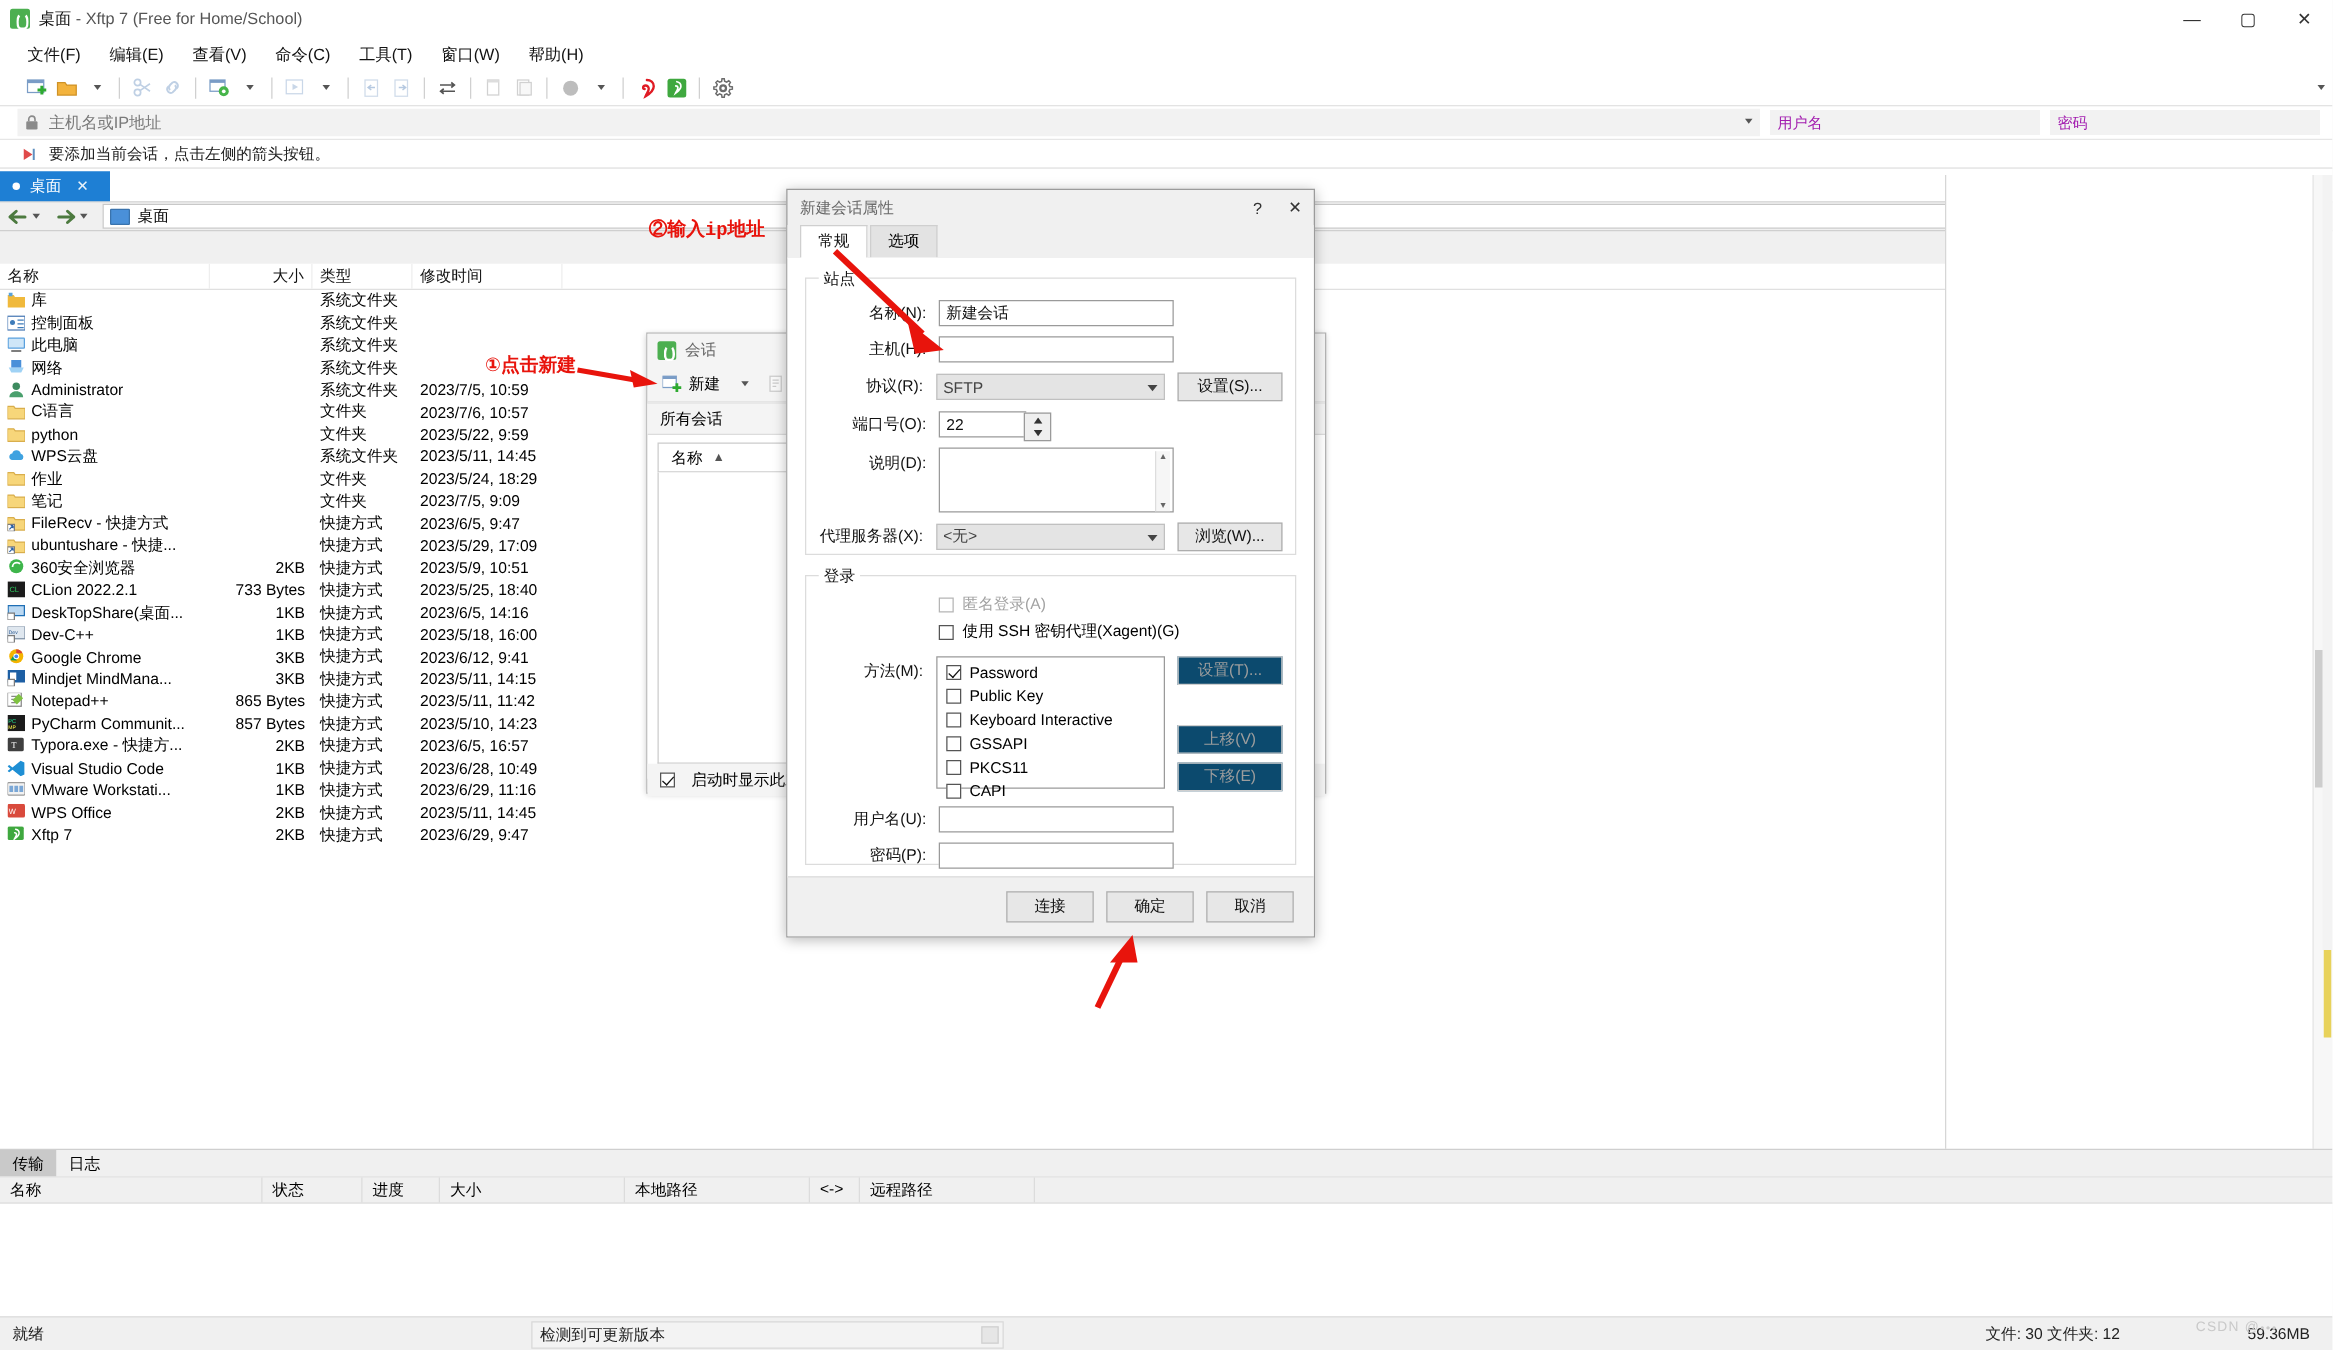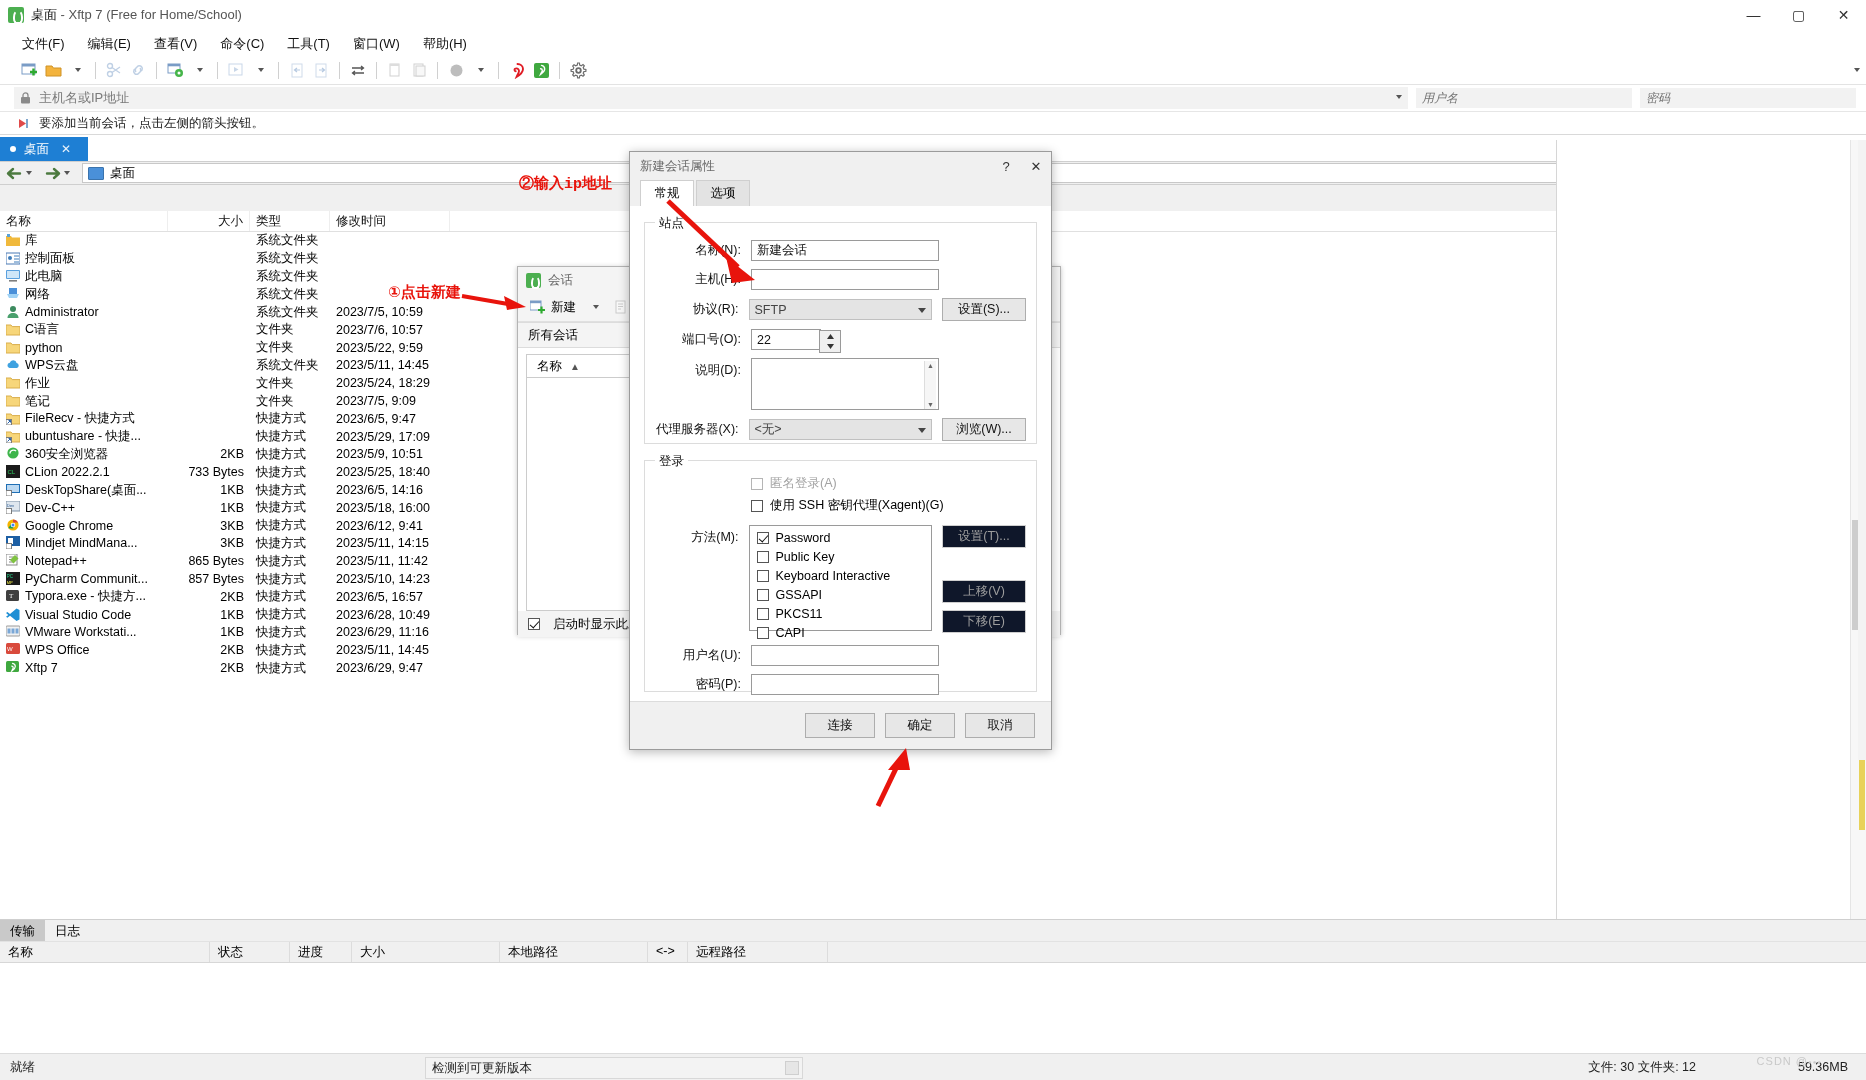--- a/index.html
+++ b/index.html
@@ -31,21 +31,21 @@
   .tb-sep{width:1px;height:17px;background:#d0d0d0;margin:0 5px;}
   .caret{width:0;height:0;border-left:3.5px solid transparent;border-right:3.5px solid transparent;border-top:4px solid #555;margin-left:1px;}
   .tb-right{margin-left:auto;margin-right:6px;display:flex;align-items:center;}
 
   
   .addrbar{height:26px;background:#fff;display:flex;align-items:center;border-bottom:1px solid #e6e6e6;}
   .addr-field{flex:1;height:22px;margin-left:14px;display:flex;align-items:center;background:#f2f2f2;position:relative;}
   .lock-ico{margin:0 8px 0 6px;display:flex;}
   .addr-ph{color:#7a7a7a;font-size:13px;}
   .addr-drop{position:absolute;right:6px;top:8px;}
-  .cred{width:210px;height:20px;margin-left:8px;background:#f2f2f2;display:flex;align-items:center;padding-left:6px;color:#737373;font-size:12px;font-style:italic;}
+  .cred{width:210px;height:20px;margin-left:8px;background:#f2f2f2;display:flex;align-items:center;padding-left:6px;color:#a21caf;font-size:12px;}
   .cred.pw{width:210px;margin-right:10px;}
 
   
   .hintbar{height:22px;background:#fff;display:flex;align-items:center;padding-left:18px;border-bottom:1px solid #d9d9d9;}
   .hint-ico{margin-right:8px;display:flex;}
   .hint-text{font-size:12.5px;color:#222;}
 
   
   .tabstrip{height:26px;background:#fff;display:flex;align-items:flex-end;border-bottom:1px solid #cfcfcf;position:relative;}
   .tab{height:24px;min-width:70px;background:#1e7fd4;color:#fff;display:flex;align-items:center;padding:0 8px 0 10px;font-size:12.5px;gap:8px;}
@@ -129,21 +129,21 @@
   .dlg-body{background:#fff;position:absolute;left:0;right:0;top:54px;bottom:47px;border-top:none;}
   .group{position:absolute;border:1px solid #dcdcdc;}
   .group-label{position:absolute;top:-8px;left:10px;background:#fff;padding:0 4px;font-size:12.5px;color:#111;}
   .frow{display:flex;align-items:center;margin-bottom:8px;}
   .flabel{width:96px;text-align:right;padding-right:10px;font-size:12.5px;color:#111;}
   .finput{height:21px;border:1px solid #9a9a9a;background:#fff;box-sizing:border-box;font-size:12.5px;padding:2px 5px;color:#111;display:flex;align-items:center;}
   .finput.disabled{background:#e4e4e4;border-color:#c0c0c0;color:#444;}
   .combo{position:relative;}
   .combo .arrow{position:absolute;right:5px;top:8px;width:0;height:0;border-left:4px solid transparent;border-right:4px solid transparent;border-top:5px solid #444;}
   .btn{height:23px;min-width:84px;background:#e7e7e7;border:1px solid #adadad;font-size:12.5px;display:flex;align-items:center;justify-content:center;color:#111;box-sizing:border-box;}
-  .btn.disabled{color:#9d9d9d;background:#0f172a;border-color:#cfcfcf;}
+  .btn.disabled{color:#9d9d9d;background:#0c4a6e;border-color:#cfcfcf;}
   .spin{width:70px;position:relative;}
   .spinbtns{position:absolute;right:-21px;top:0;width:20px;height:21px;border:1px solid #9a9a9a;background:#efefef;display:flex;flex-direction:column;}
   .spinbtns div{flex:1;display:flex;align-items:center;justify-content:center;}
   .cb{width:12px;height:12px;border:1px solid #555;background:#fff;display:inline-block;position:relative;flex:none;margin-right:7px;box-sizing:border-box;}
   .cb.on::after{content:"";position:absolute;left:3px;top:0px;width:4px;height:8px;border:solid #111;border-width:0 1.6px 1.6px 0;transform:rotate(42deg);}
   .cb.dis{border-color:#b5b5b5;}
   .cbrow{display:flex;align-items:center;font-size:12.5px;margin-bottom:5px;}
   .cbrow.dis{color:#a2a2a2;}
   .methodbox{border:1px solid #9a9a9a;background:#fff;padding:5px 7px;box-sizing:border-box;}
   .dlg-foot{position:absolute;left:0;right:0;bottom:0;height:47px;background:#f0f0f0;border-top:1px solid #dcdcdc;display:flex;align-items:center;justify-content:flex-end;gap:10px;padding-right:16px;}

